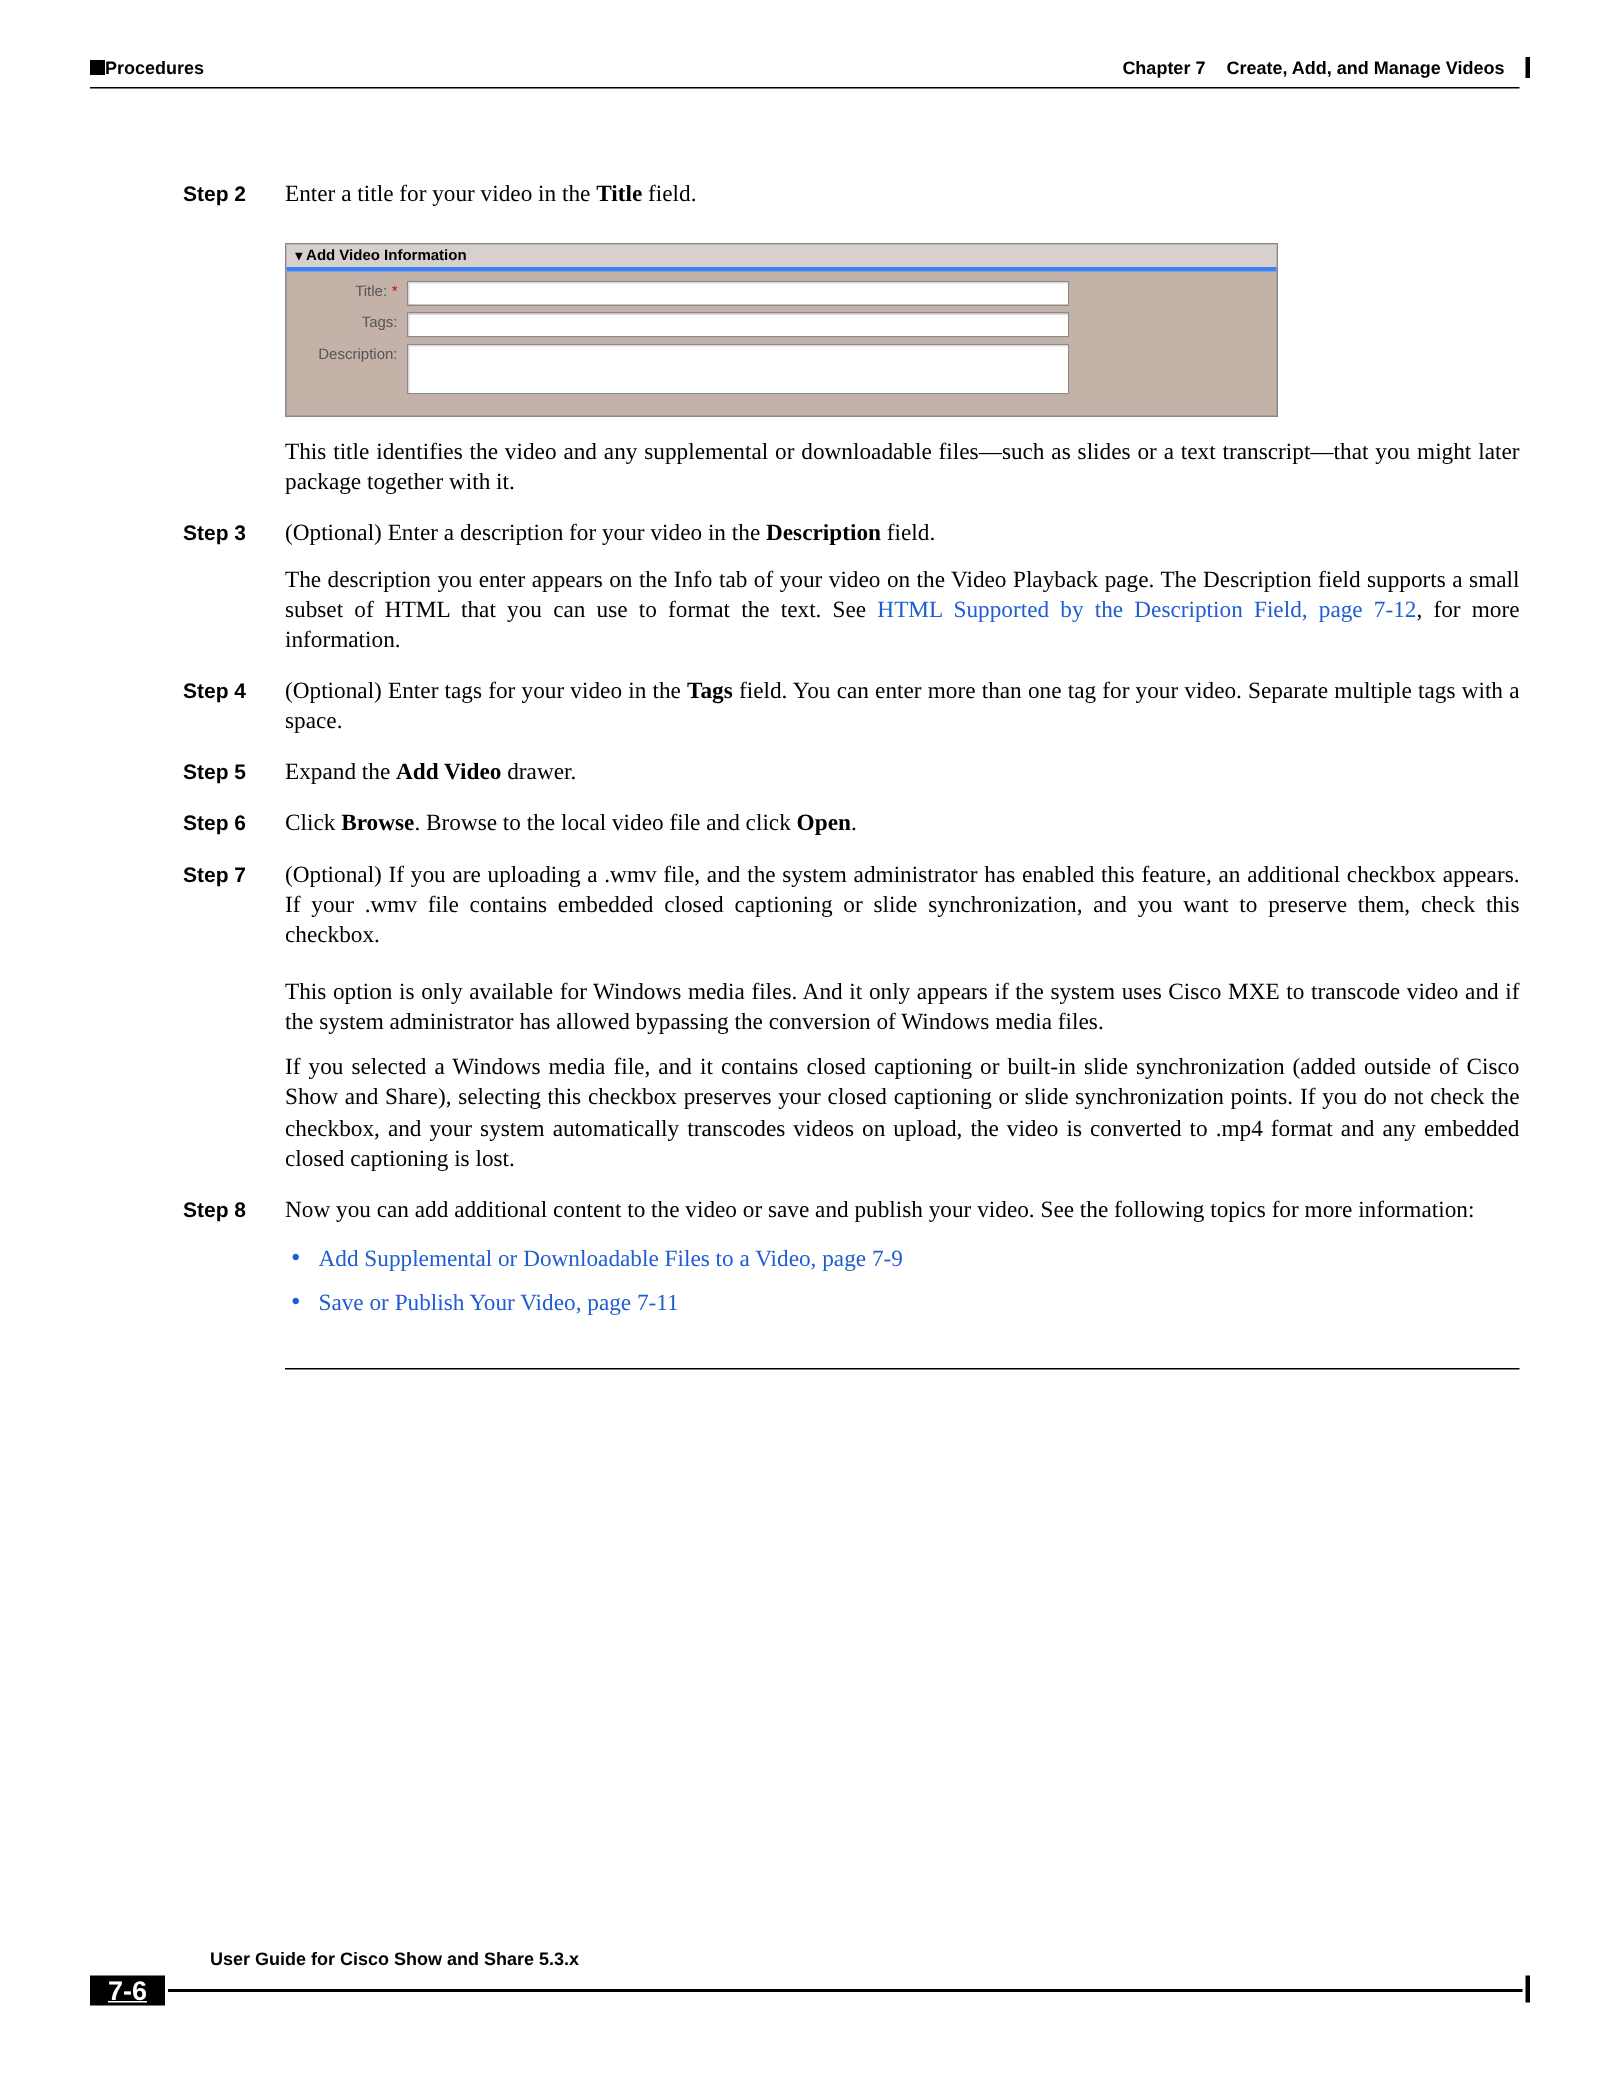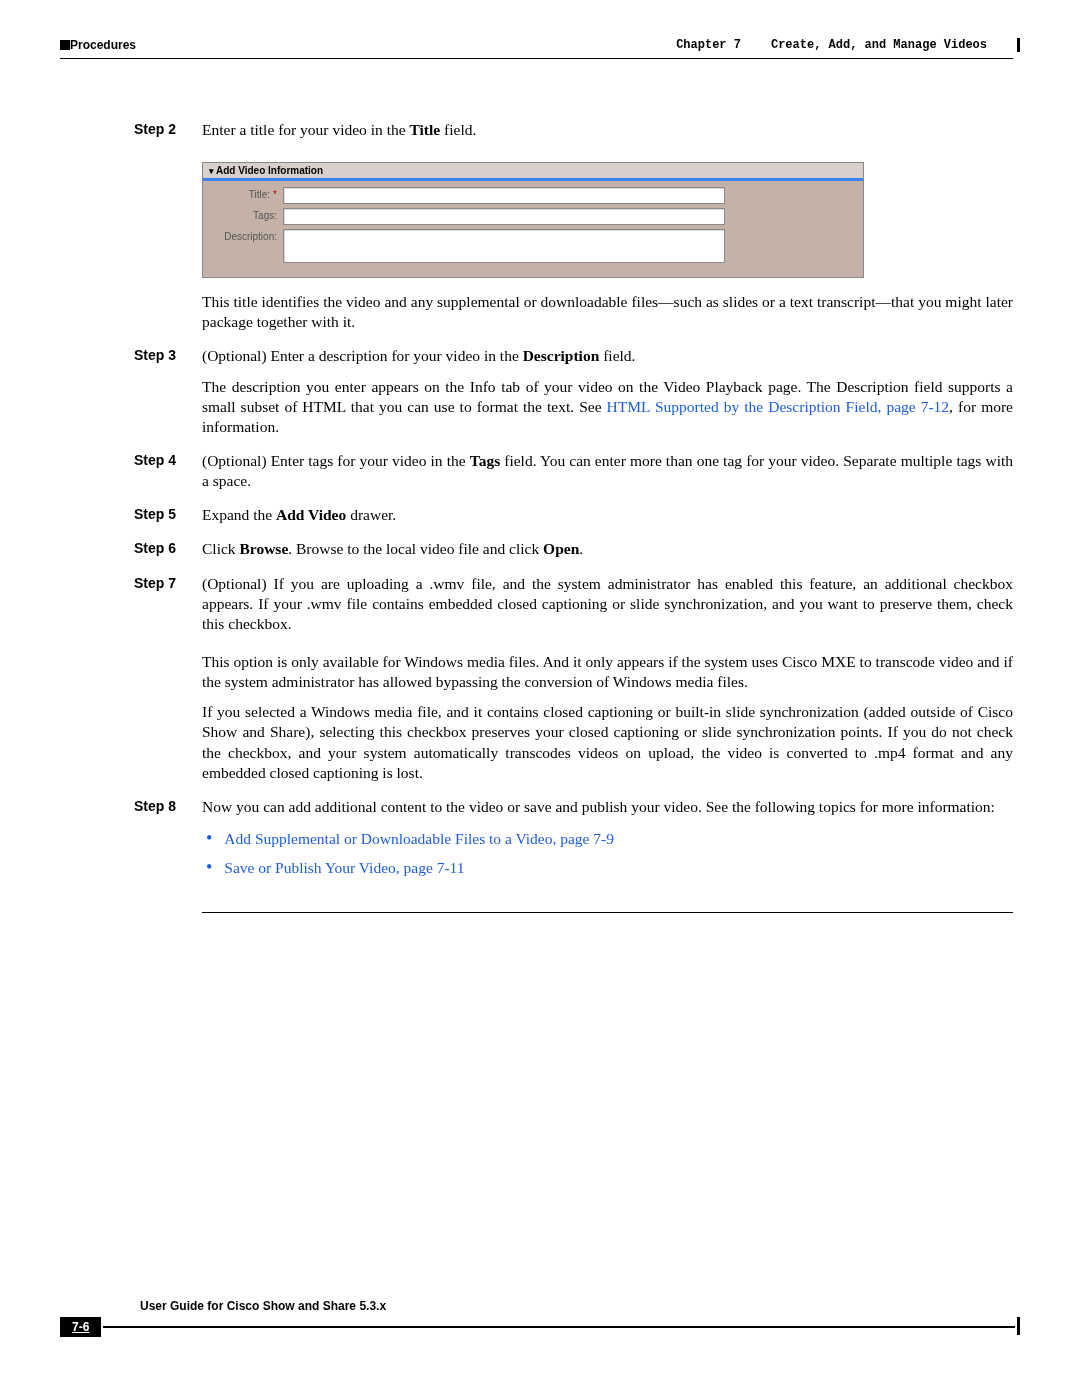--- a/index.html
+++ b/index.html
@@ -26,26 +26,25 @@
     font-family: Arial, Helvetica, sans-serif;
     font-weight: bold;
     font-size: 12px;
   }
   .header-left, .header-right {
     display: flex;
     align-items: center;
     gap: 0;
   }
   .header-right {
-    gap: 30px;
-    font-family: Liberation Mono, monospace;
+    gap: 14px;
   }
   .sq { width: 10px; height: 10px; background: #000; display: inline-block; }
   .header-rule { position: absolute; top: 58px; left: 60px; right: 67px; border-top: 1px solid #000; }
-  .content { position: absolute; top: 120px; left: 64px; right: 67px; }
+  .content { position: absolute; top: 120px; left: 52px; right: 67px; }
 
   .step-row { display: flex; margin-bottom: 4px; }
   .step-label {
     width: 138px;
     flex-shrink: 0;
     font-family: Arial, Helvetica, sans-serif;
     font-weight: bold;
     font-size: 14px;
     padding-top: 1px;
     padding-left: 70px;
@@ -99,21 +98,21 @@
     font-family: Arial, Helvetica, sans-serif;
     font-weight: bold;
     font-size: 12px;
     margin-left: 80px;
   }
   .footer-bar {
     display: flex; align-items: stretch; margin-top: 4px; height: 20px;
   }
   .page-box {
     background: #000; color: #fff;
-    font-family: Arial, Helvetica, sans-serif; font-weight: bold; font-size: 12px;
+    font-family: Arial, Helvetica, sans-serif; font-weight: bold; font-size: 18px;
     padding: 2px 12px; display: flex; align-items: center; text-decoration: underline;
   }
   .footer-line { flex: 1; border-top: 2px solid #000; margin-top: 9px; margin-left: 2px; }
   .footer-end-bar { width: 3px; background:#000; height: 18px; margin-left: 2px; }
 </style>
 </head>
 <body>
 
 <div class="page">
 

